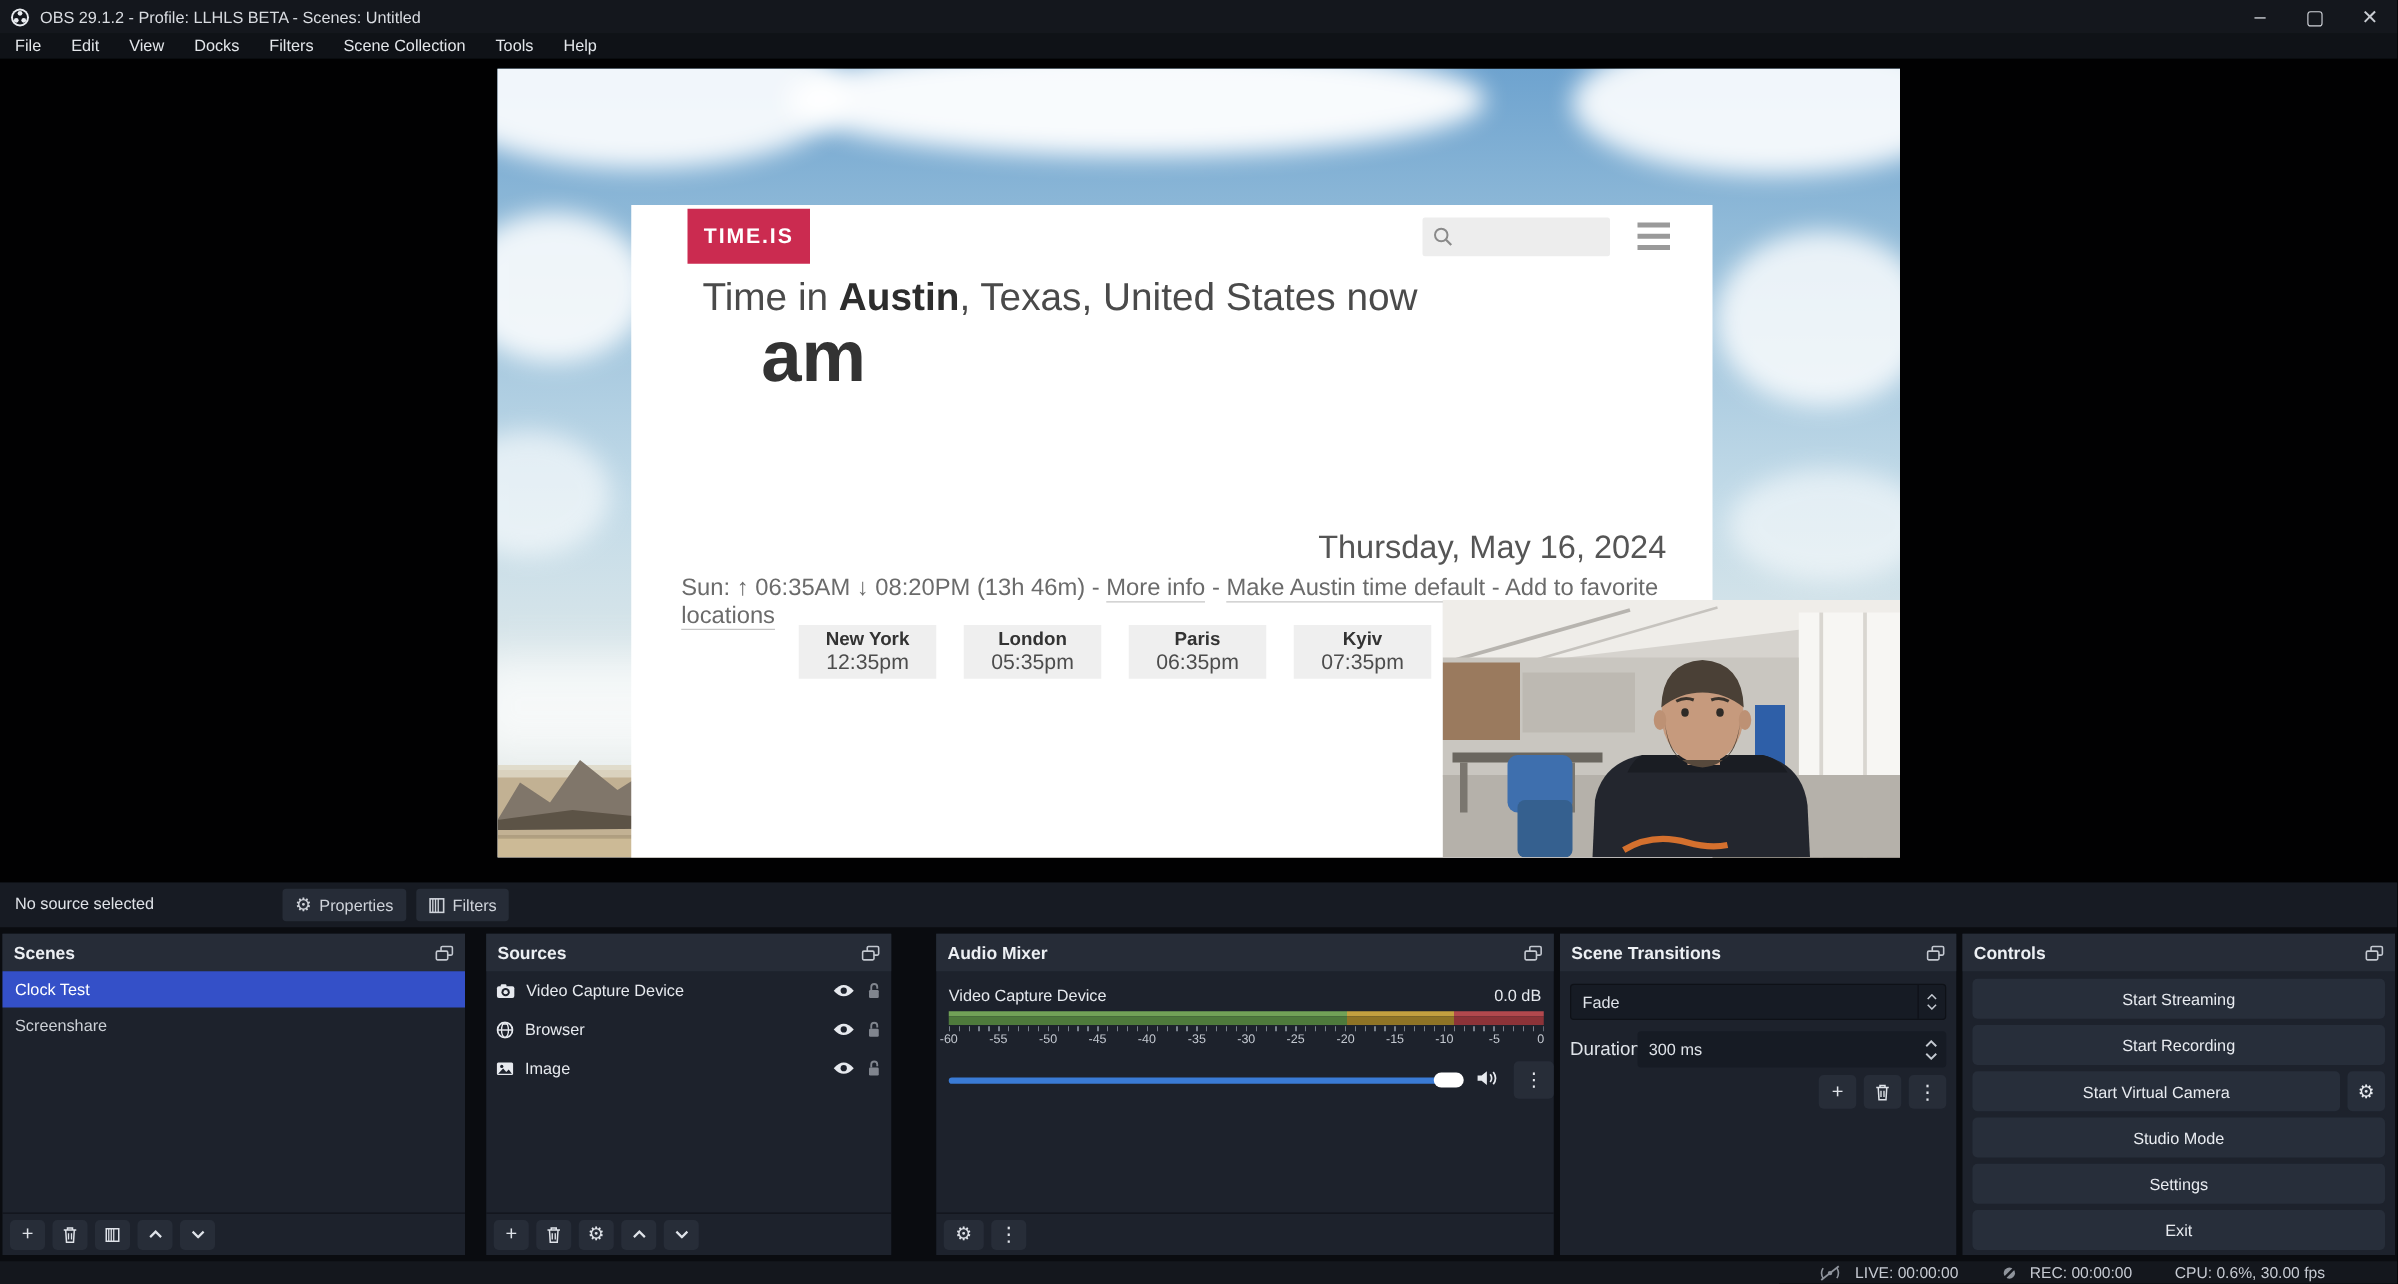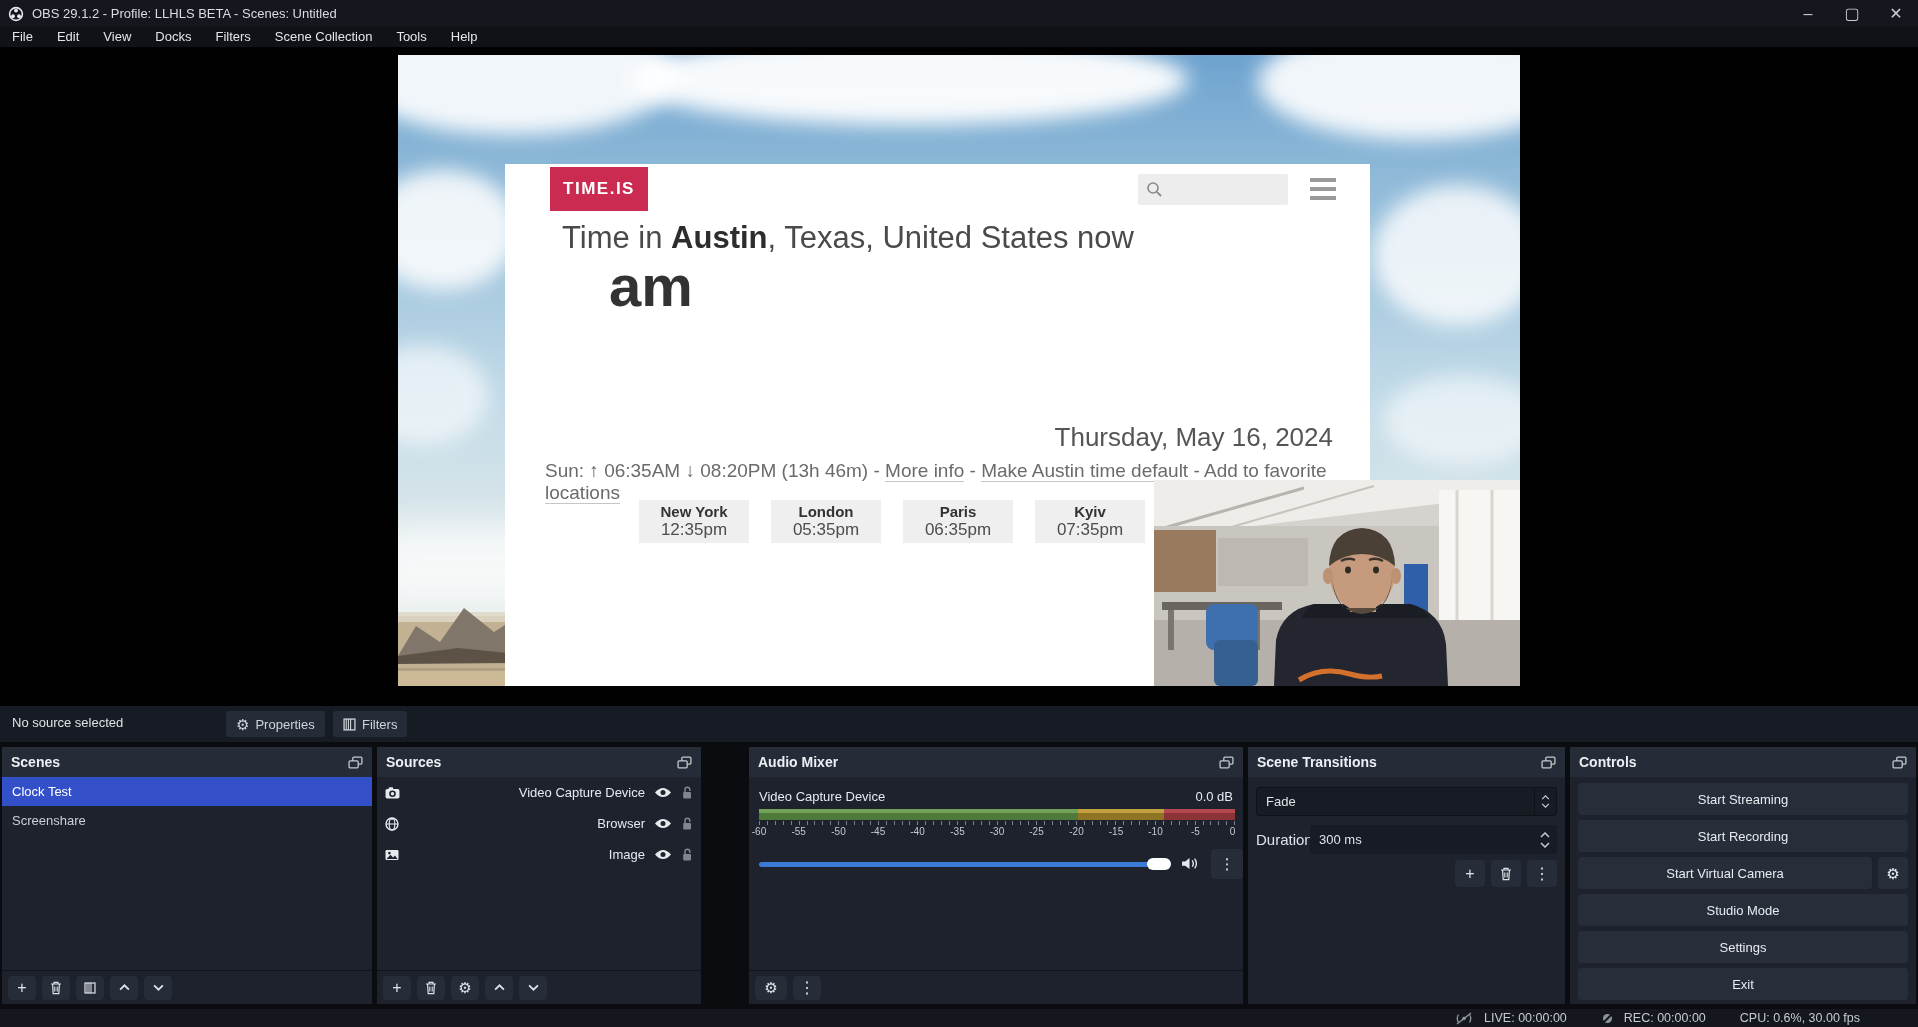--- a/index.html
+++ b/index.html
@@ -60,21 +60,21 @@
   .tbtn.props { left:226px; }
   .tbtn.filts { left:333px; }
 
   
   .docks { position:absolute; left:0; top:742px; width:100%; height:267px; background:#0a0c10; }
   .panel { position:absolute; top:5px; height:257px; background:#1d222c; }
   .phead { height:30px; background:#262c37; display:flex; align-items:center; justify-content:space-between;
            padding:0 9px; }
   .phead .ptitle { color:#eceff3; font-size:14px; font-weight:bold; }
   .p-scenes { left:2px; width:370px; }
-  .p-sources { left:377px; width:324px;text-align:right; }
+  .p-sources { left:389px; width:324px; }
   .p-audio { left:749px; width:494px; }
   .p-trans { left:1248px; width:317px; }
   .p-controls { left:1570px; width:346px; }
 
   .scene-row { height:29px; display:flex; align-items:center; padding-left:10px; font-size:13px; color:#ccd0d6; }
   .scene-row.selected { background:#3450c8; color:#fff; }
 
   .src-row { height:31px; display:flex; align-items:center; padding:0 8px; font-size:13px; color:#e6e9ee; gap:9px; }
   .src-row .grow { flex:1; }
   .src-row .ricon { display:flex; align-items:center; }

